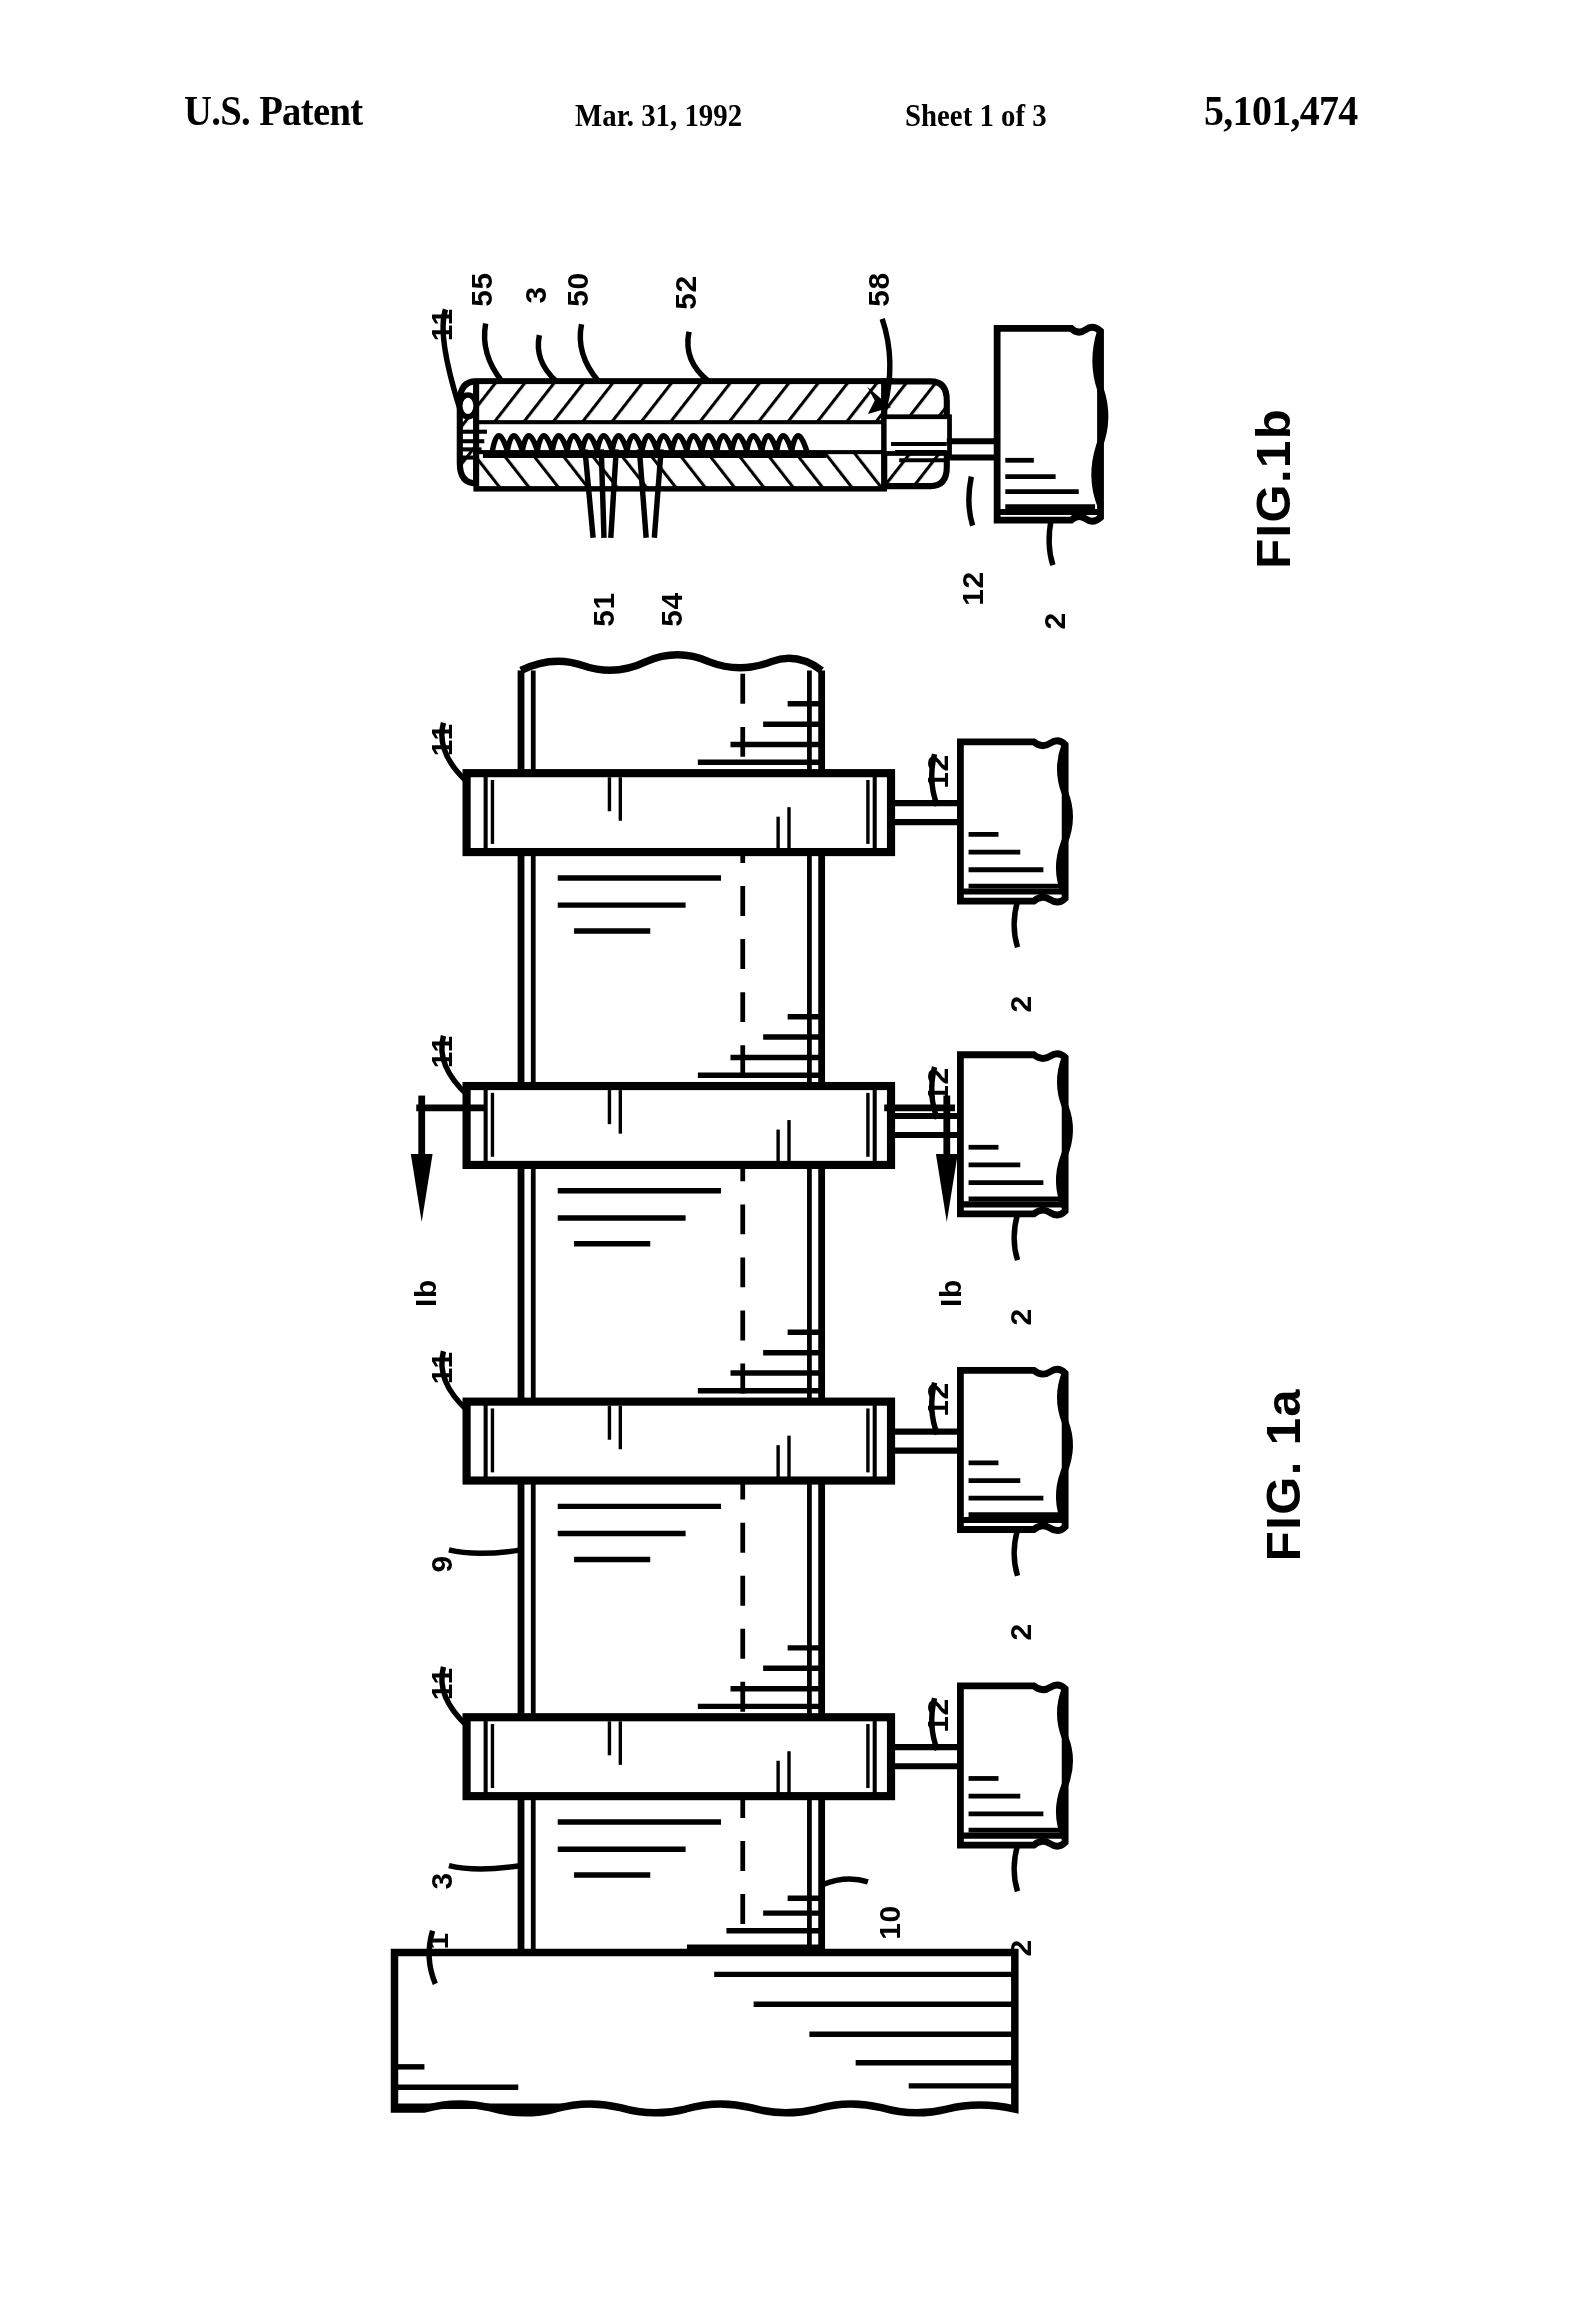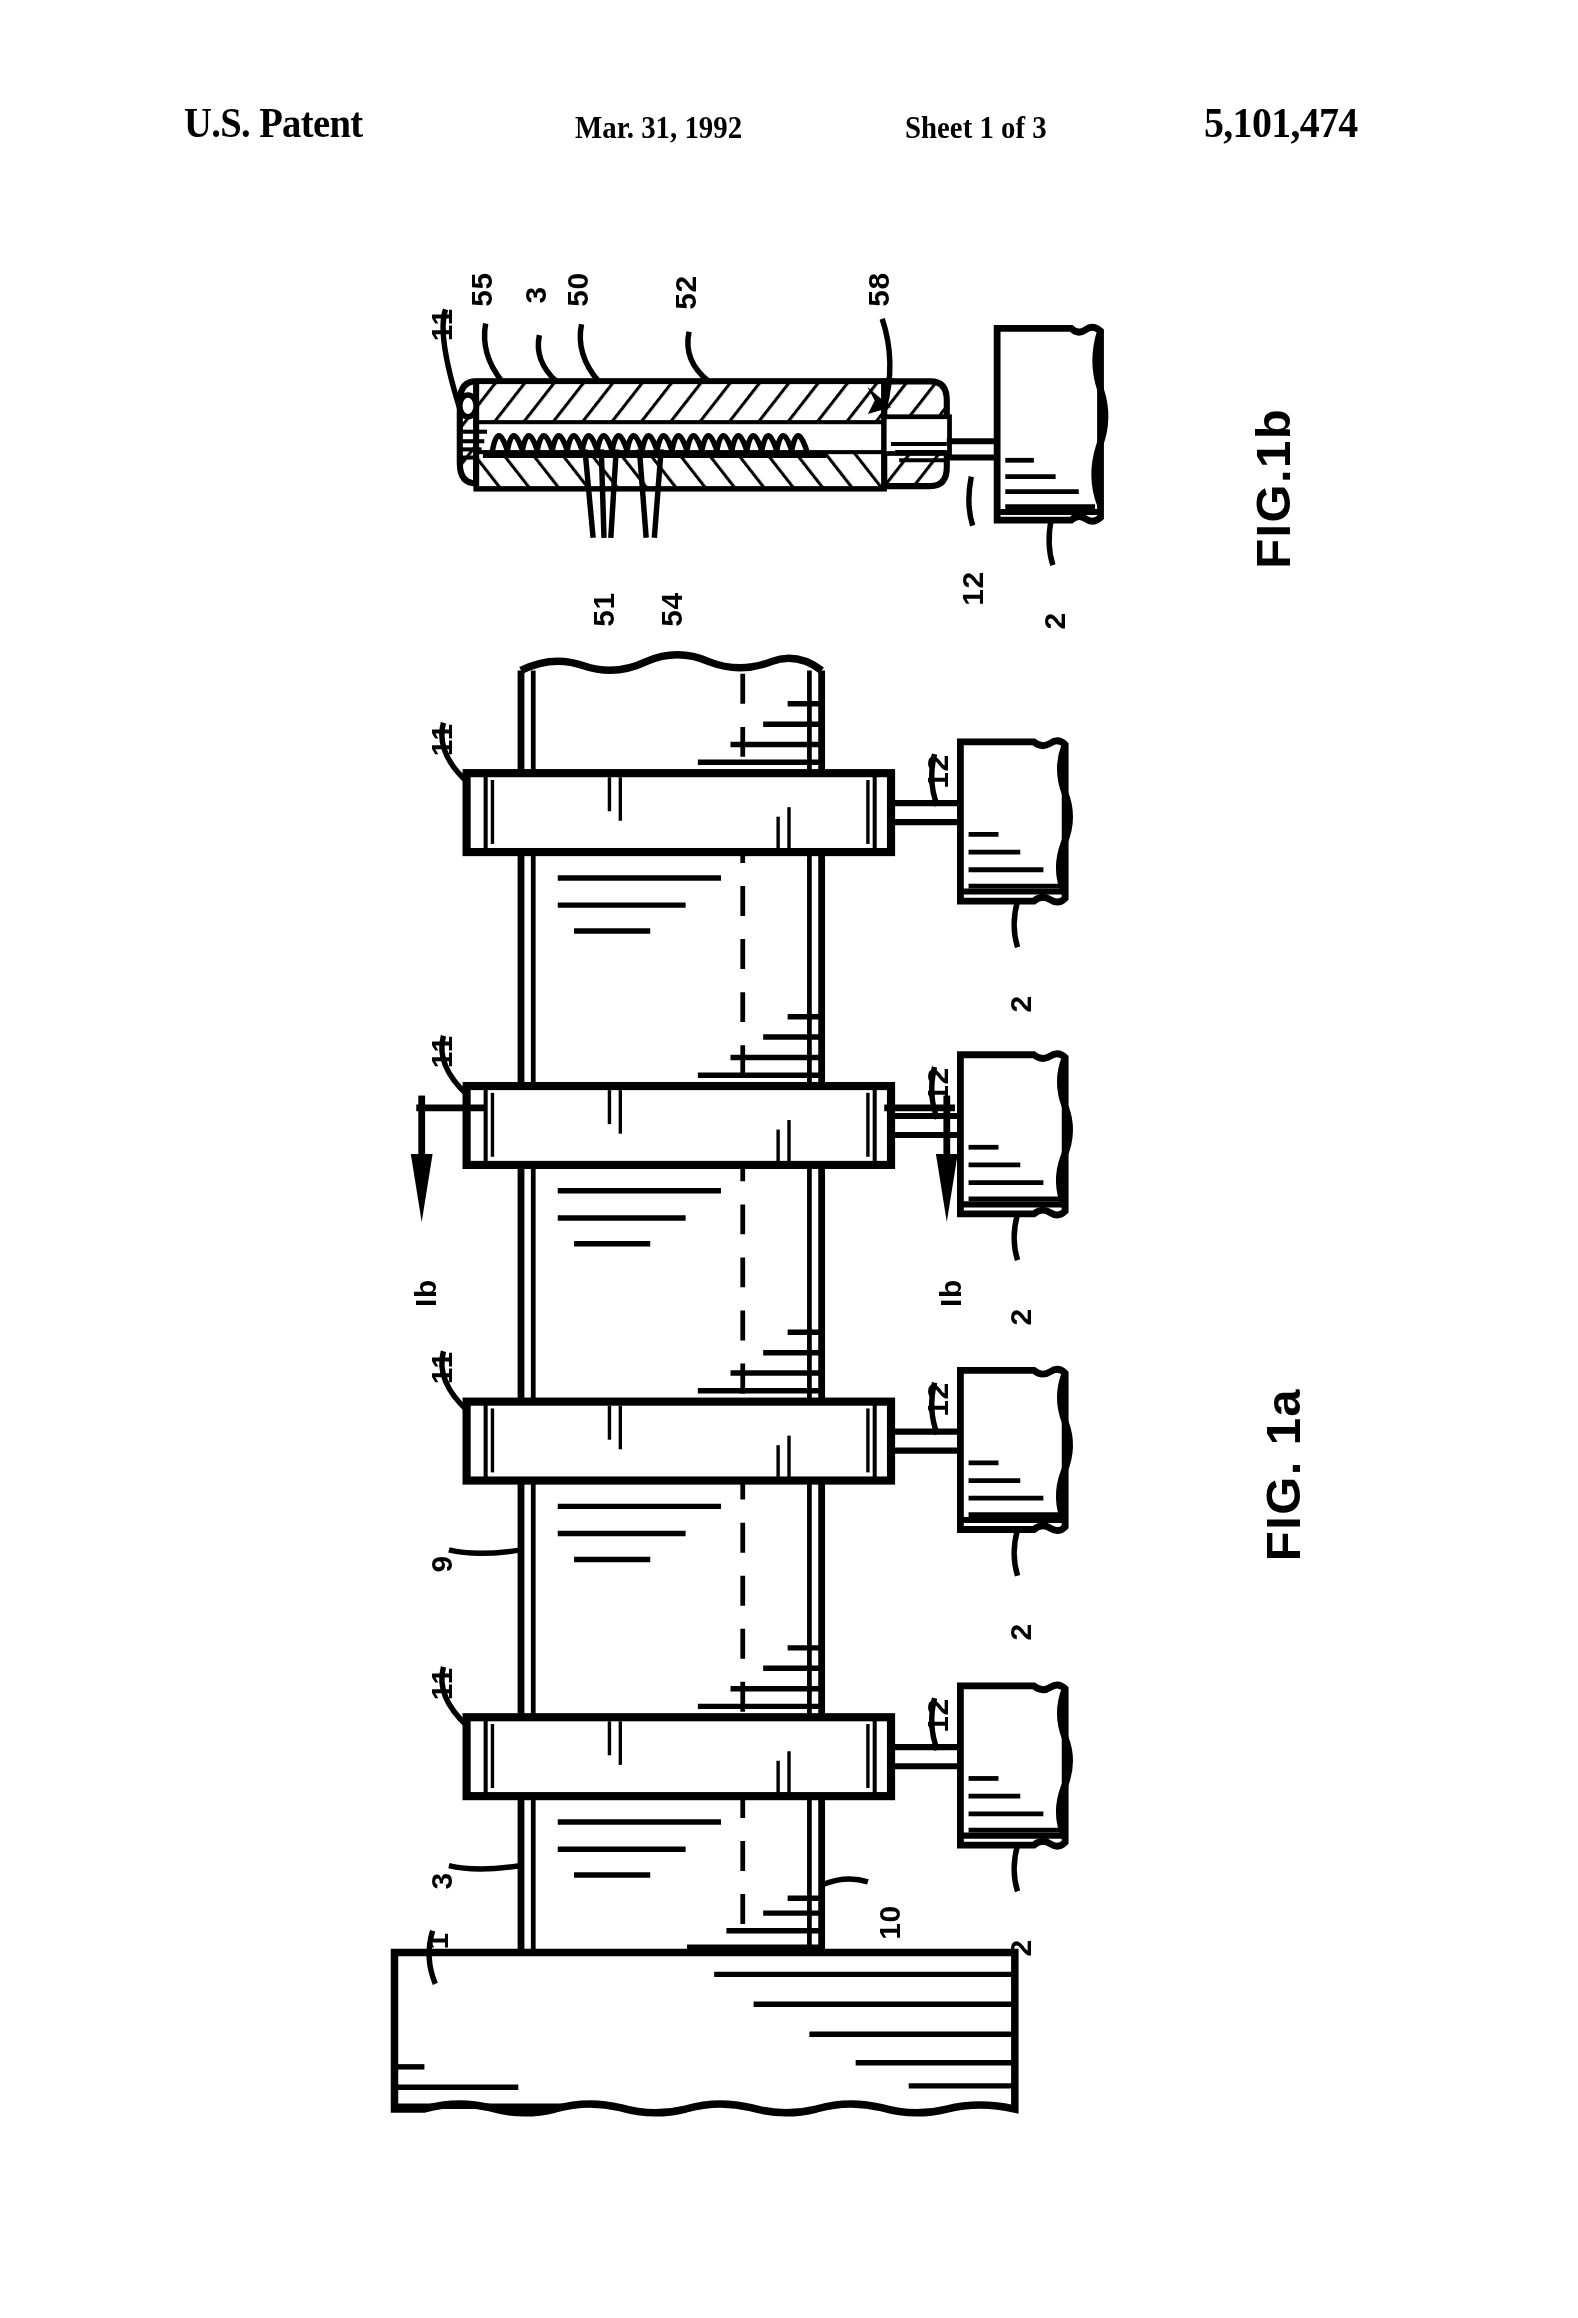--- a/index.html
+++ b/index.html
@@ -13,21 +13,21 @@
     position: relative;
     font-family: "Liberation Serif", serif;
     color: #000000;
     overflow: hidden;
   }
 
   
   #patent-header {
     position: absolute;
     left: 0;
-    top: 102px;
+    top: 90px;
     width: 1578px;
     height: 61px;
     text-align: center;
   }
   #patent-header .hdr-item {
     position: absolute;
     white-space: nowrap;
     font-weight: bold;
     color: #000;
     line-height: 1;

